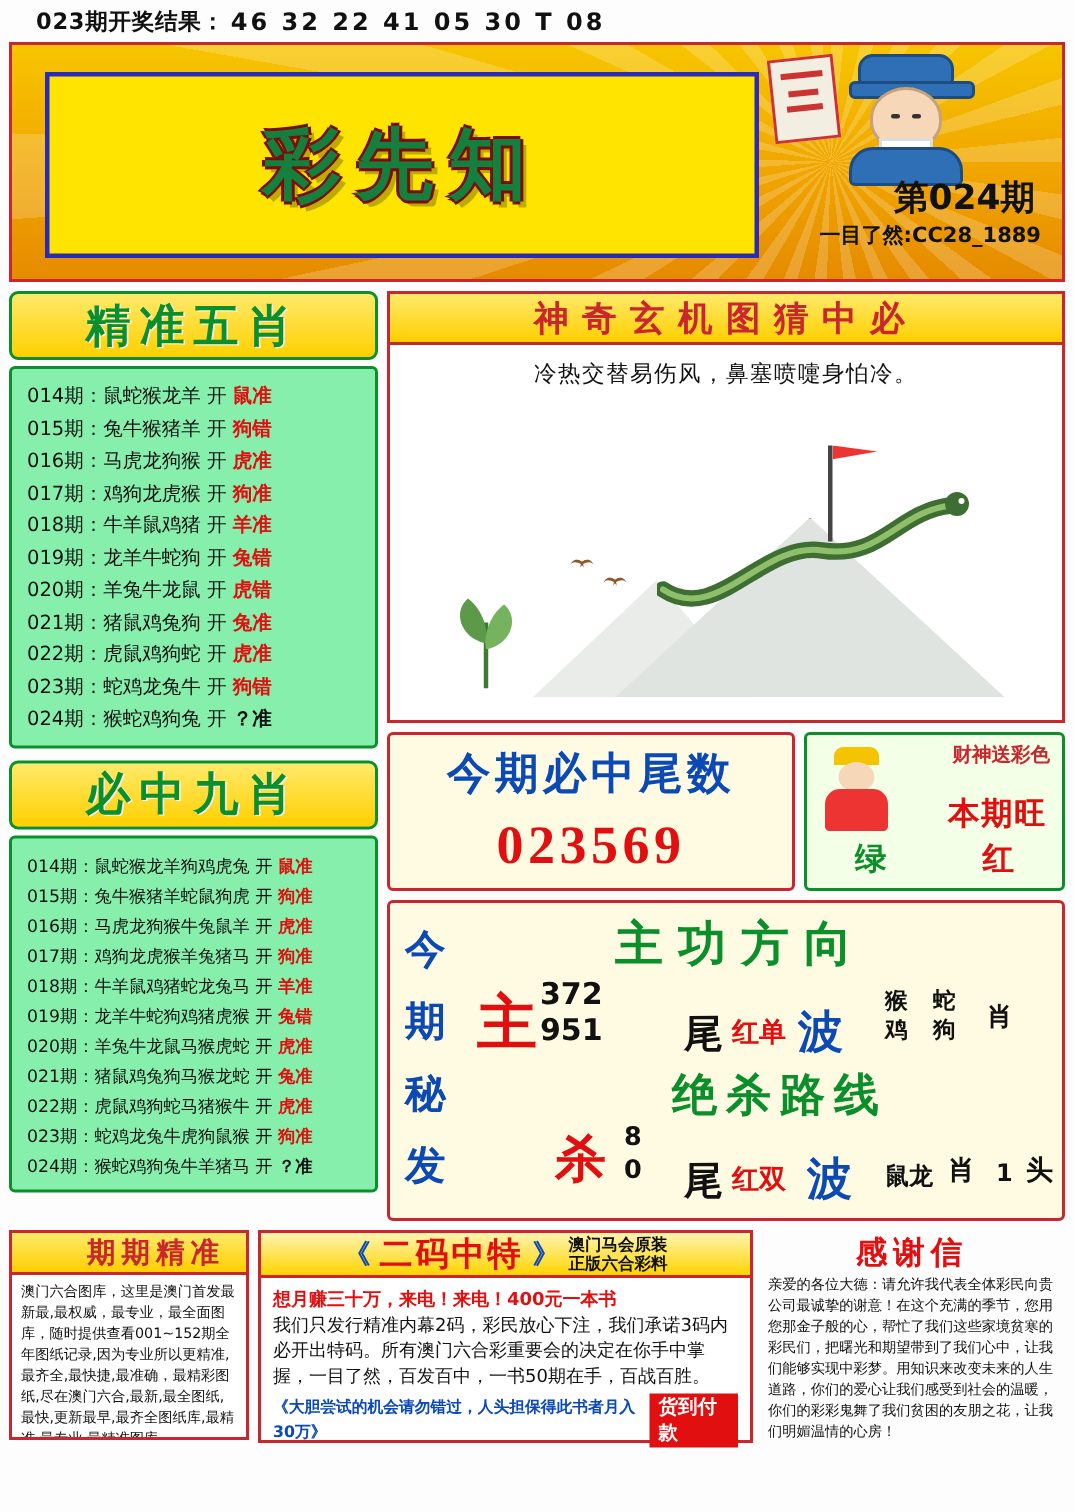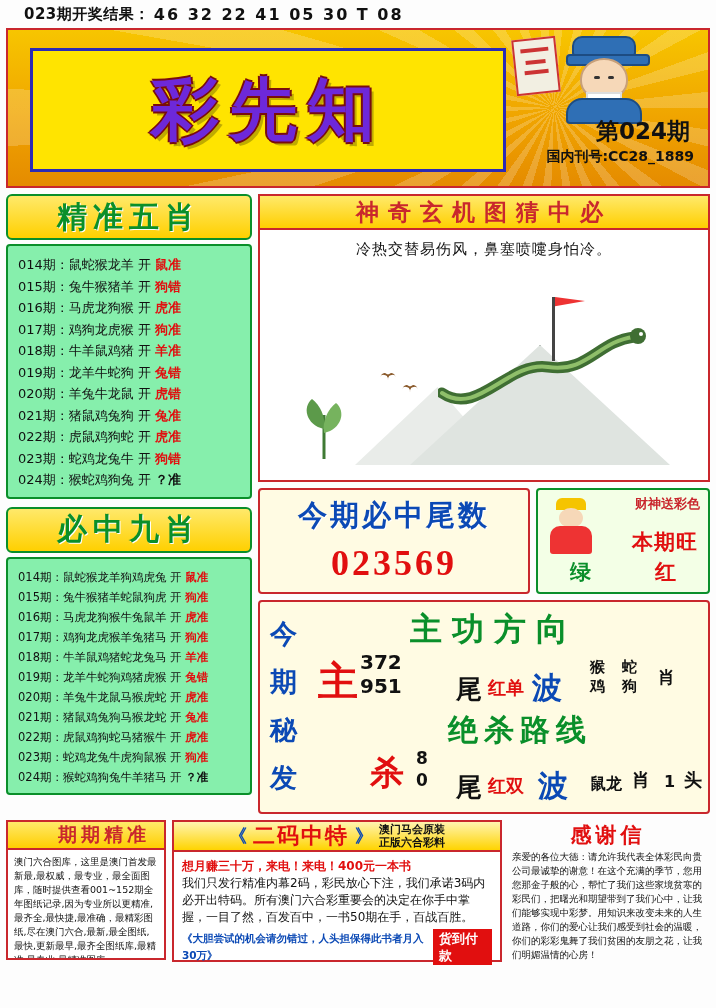--- a/index.html
+++ b/index.html
@@ -62,22 +62,22 @@
     height: 124px;
     background: #ffe400;
     border: 3px solid #2b2bb5;
     display: flex;
     align-items: center;
     justify-content: center;
   }
   .title-text {
     font-family: "DejaVu Serif", serif;
     font-weight: bold;
-    font-size: 68px;
-    color: #6d28d9;
+    font-size: 52px;
+    color: #15803d;
     letter-spacing: 10px;
     text-shadow:
        2px 0 0 #7a0d0d, -2px 0 0 #7a0d0d,
        0 2px 0 #7a0d0d, 0 -2px 0 #7a0d0d,
        4px 4px 0 rgba(0,0,0,.25);
     white-space: nowrap;
   }
   .issue-no {
     position: absolute;
     right: 18px;
@@ -417,21 +417,21 @@
           <div class="eye r"></div>
         </div>
       <div class="beard"></div>
       <div class="body"></div>
     </div>
 
     <div class="title-box">
       <div class="title-text">彩先知</div>
     </div>
     <div class="issue-no">第024期</div>
-    <div class="serial">国内刊号:CC28_1889</div>
+    <div class="serial">一目了然:CC28_1889</div>
   </div>
 
   <div class="body-wrap">
 
     <div class="col-left">
 
       <div class="ribbon">
         <span>精准五肖</span>
       </div>
 

